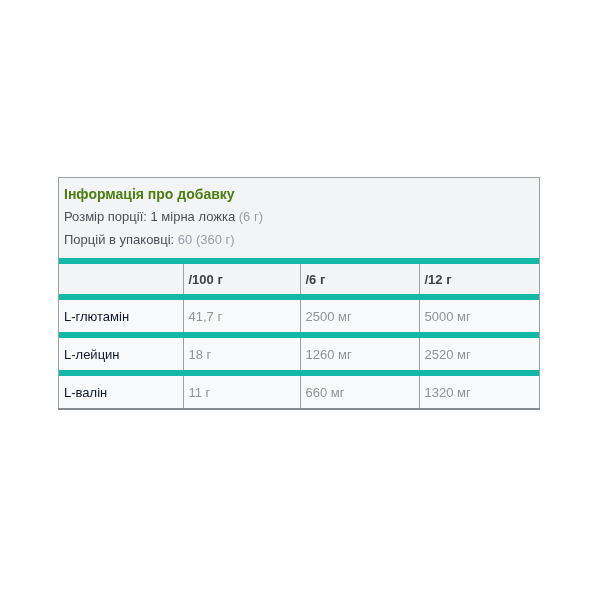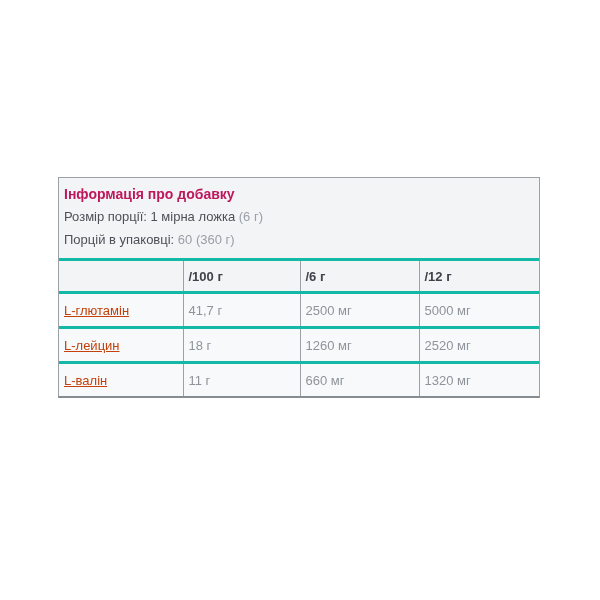--- a/index.html
+++ b/index.html
@@ -27,40 +27,40 @@
     border: 1px solid #9ca1a6;
     border-bottom: 2px solid #878c91;
     background: #f3f4f6;
   }
   .info {
     padding: 5px 10px 7px 5px;
   }
   .panel-title {
     font-size: 14px;
     font-weight: bold;
-    color: #be185d;
+    color: #4d7c0f;
     line-height: 22px;
   }
   .info-line {
     font-size: 13px;
     line-height: 23px;
     color: #4c5157;
   }
   .info-line .light {
     color: #989ea5;
     text-align: center;
   }
   table.facts {
     width: 100%;
     border-collapse: collapse;
     table-layout: fixed;
   }
   table.facts th,
   table.facts td {
-    border-top: 3px solid #14b8a6;
+    border-top: 6px solid #14b8a6;
     font-size: 13px;
     text-align: left;
     padding: 0 4px 0 5px;
     vertical-align: middle;
     overflow: hidden;
     white-space: nowrap;
   }
   table.facts th + th,
   table.facts td + td {
     border-left: 1px solid #9ca1a6;
@@ -70,22 +70,21 @@
     color: #3e4349;
     height: 30px;
     background: #f3f4f6;
   }
   table.facts tbody td {
     height: 32px;
     color: #8e949b;
     background: #f8f9fa;
   }
   table.facts tbody td.name {
-    color: #c2410c;
-    text-decoration: underline;
+    color: #0f172a;
   }
 </style>
 </head>
 <body>
 
 <div class="page">
   <section class="supplement-box">
 
     <div class="info">
       <div class="panel-title">Інформація про добавку</div>

